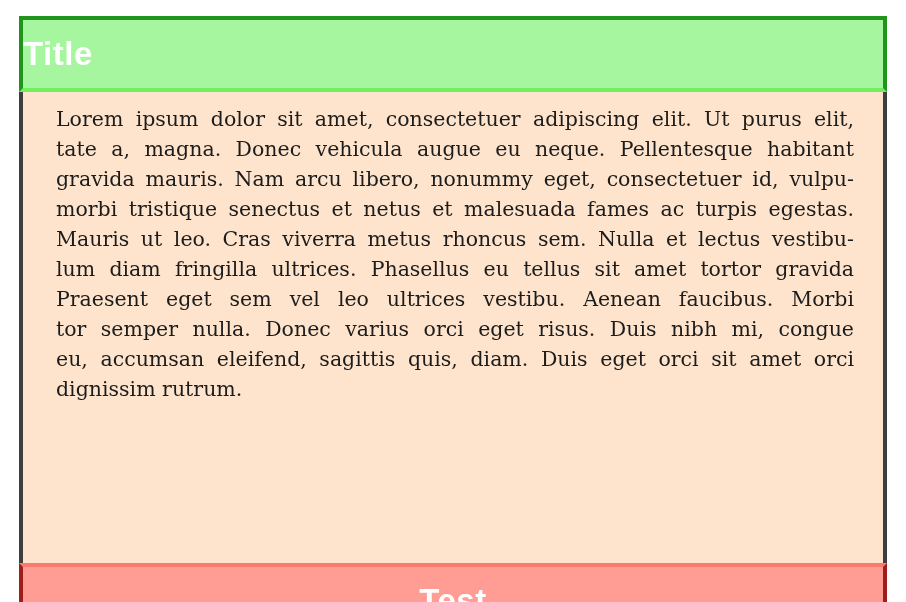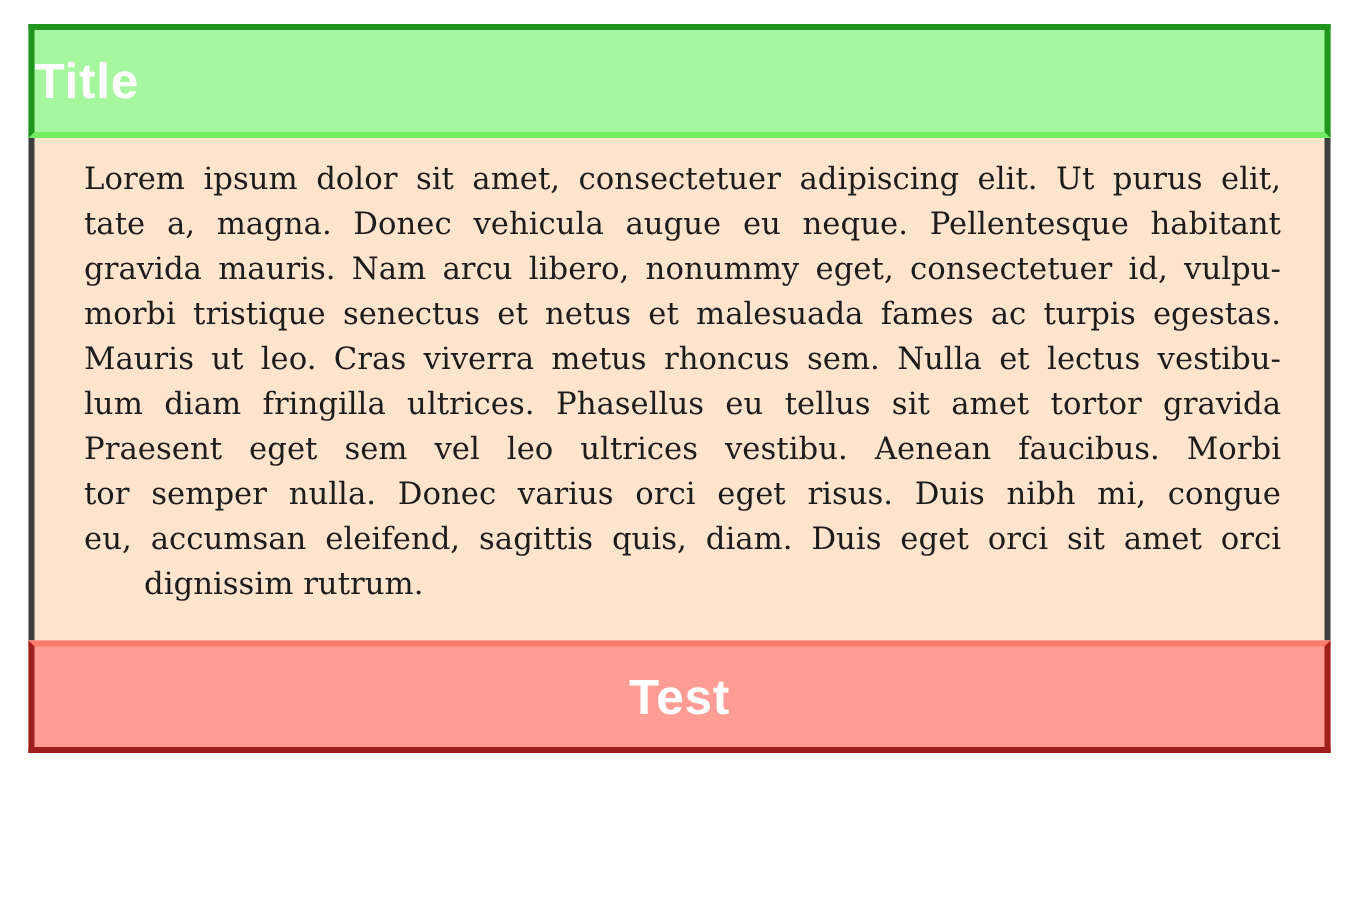--- a/index.html
+++ b/index.html
@@ -37,40 +37,39 @@
     justify-content: flex-start;
   }
   .box-header .title-text {
     color: var(--title-text, #ffffff);
     font-size: 33px;
     font-weight: bold;
     letter-spacing: 0.5px;
   }
   .box-body {
     box-sizing: border-box;
-    height: 335px;
+    height: 471px;
     background: var(--body-fill, #fee4cc);
     border-left: 4px solid var(--body-frame, #3e3e3e);
     border-right: 4px solid var(--body-frame, #3e3e3e);
     padding: 12px 29px 0 33px;
   }
   .body-text {
     font-family: "DejaVu Serif", serif;
     font-size: 20.5px;
     line-height: 30px;
     color: var(--body-text, #1c1c1c);
   }
   .body-text .line {
     text-align: justify;
     text-align-last: justify;
     white-space: normal;
   }
   .body-text .line:last-child {
     text-align-last: left;
-    margin-left: 40px;
   }
   .box-footer {
     box-sizing: border-box;
     height: 75px;
     background: var(--footer-fill, #ff9c94);
     border-top: 4px solid var(--footer-separator, #fb7a6e);
     border-left: 4px solid var(--footer-frame, #9e1e1c);
     border-right: 4px solid var(--footer-frame, #9e1e1c);
     border-bottom: 4px solid var(--footer-frame, #9e1e1c);
     display: flex;

